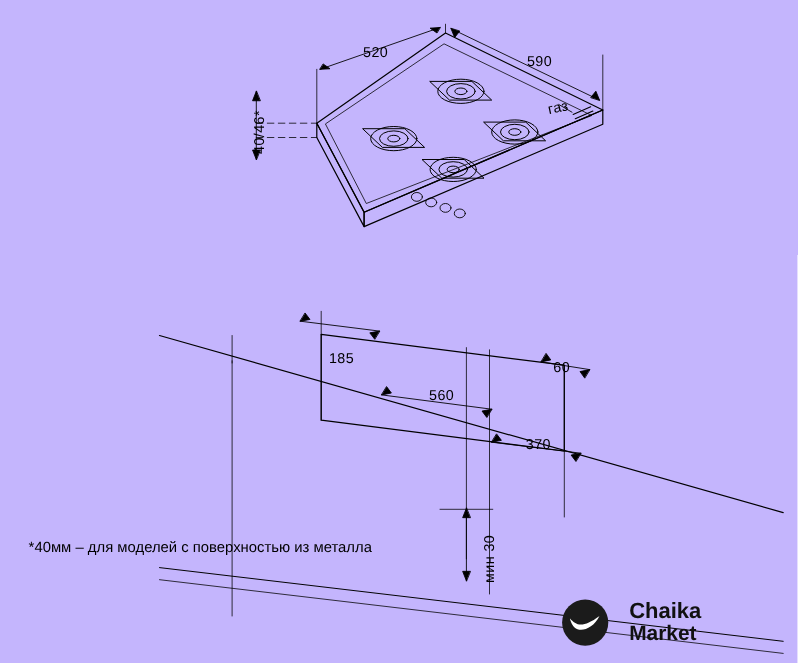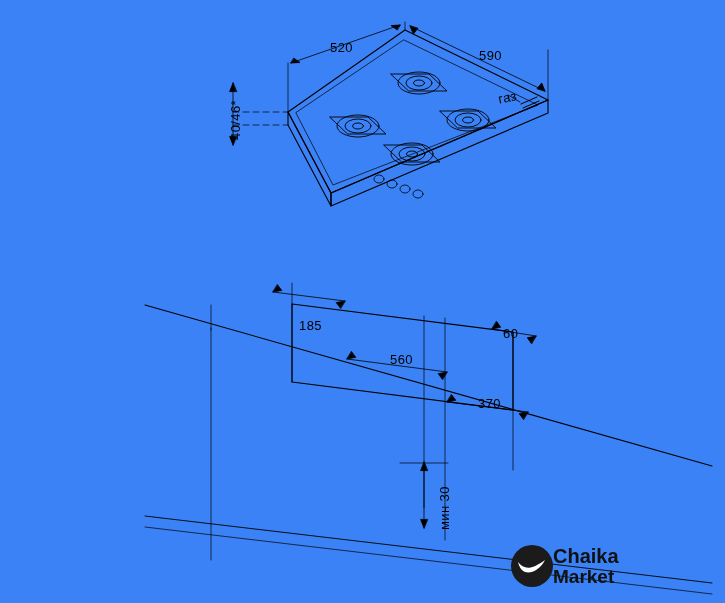--- a/index.html
+++ b/index.html
@@ -7,21 +7,21 @@
     padding: 0;
     background: #ffffff;
   }
   body {
     font-family: "Liberation Sans", sans-serif;
   }
   #page {
     position: relative;
     width: 725px;
     height: 603px;
-    background: #3b82f6;
+    background: #c4b5fd;
     overflow: hidden;
   }
   .diagram-svg {
     position: absolute;
     left: 0;
     top: 0;
     width: 725px;
     height: 603px;
   }
   .dim-label {
@@ -42,21 +42,21 @@
     line-height: 22px;
     color: #000000;
     white-space: nowrap;
   }
   .logo {
     position: absolute;
     left: 511px;
     top: 545px;
     display: flex;
     align-items: center;
-    gap: 0;
+    gap: 19px;
   }
   .logo-mark {
     width: 42px;
     height: 42px;
     border-radius: 50%;
     background: #1b1b1b;
     position: relative;
     flex: none;
   }
   .logo-mark .swoosh {
@@ -232,20 +232,21 @@
   <div class="dim-label vert" style="left:228px; top:140px; transform: rotate(-90deg);">40/46*</div>
   <div class="dim-label" style="left:498px; top:90px; transform: rotate(-12deg);">газ</div>
 
   <div class="dim-label" style="left:299px; top:294px;margin-top:24px;">185</div>
   <div class="dim-label" style="left:503px; top:326px;">60</div>
   <div class="dim-label" style="left:390px; top:352px;">560</div>
   <div class="dim-label" style="left:478px; top:396px;">370</div>
   <div class="dim-label vert" style="left:437px; top:530px; transform: rotate(-90deg);">мин 30</div>
 
   <div class="note-block">
+    <div>*40мм – для моделей с поверхностью  из металла</div>
   </div>
 
   <div class="logo">
     <div class="logo-mark">
       <svg class="swoosh" viewBox="0 0 28 15">
         <path d="M0 3 C6 10, 12 12, 27 1 C22 11, 13 15, 7 13 C3 11.5, 1 7, 0 3 Z" fill="#ffffff"></path>
       </svg>
     </div>
     <div class="logo-text">
       <span class="l1">Chaika</span>

